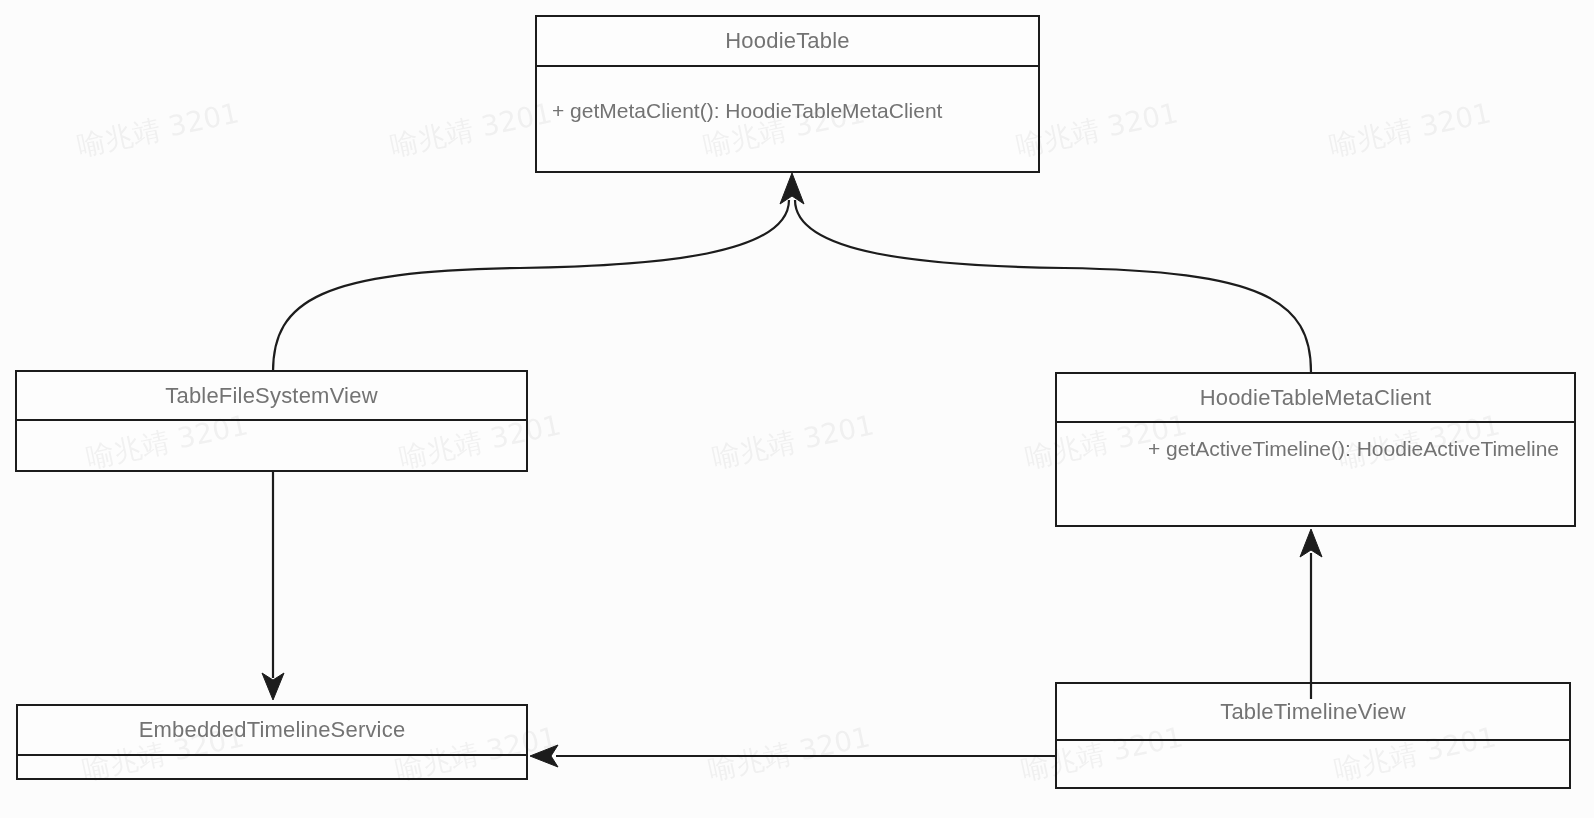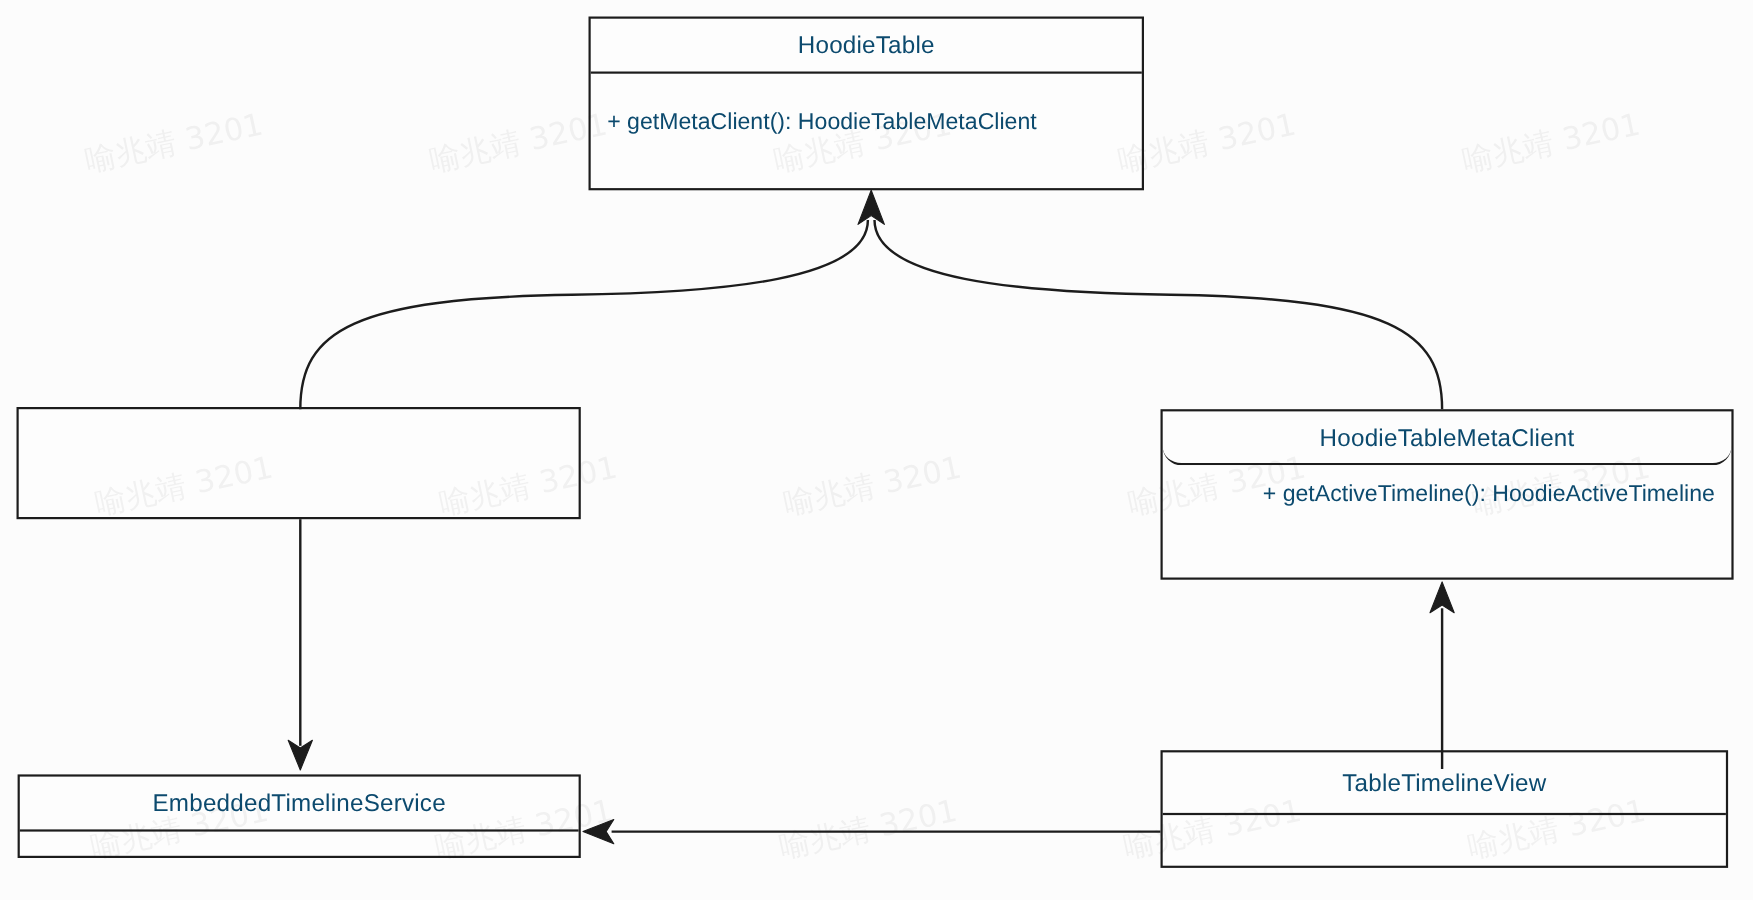--- a/index.html
+++ b/index.html
@@ -33,21 +33,21 @@
   }
 
   .uml-box {
     position: absolute;
     box-sizing: border-box;
     background: #fdfdfd;
     border: 2px solid #1c1c1c;
     display: flex;
     flex-direction: column;
     z-index: 1;
-    color: #0c4a6e;
+    color: #737373;
   }
   .uml-title {
     box-sizing: border-box;
     border-bottom: 2px solid #1c1c1c;
     display: flex;
     align-items: center;
     justify-content: center;
     font-size: 22px;
     letter-spacing: 0.2px;
     flex: 0 0 auto;
@@ -66,21 +66,21 @@
   
   #box-hoodie-table            { left: 535px;  top: 15px;  width: 505px; height: 158px; }
   #box-hoodie-table .uml-title { height: 50px; }
   #box-hoodie-table .uml-body  { padding-top: 32px; }
   #box-hoodie-table .uml-method + .uml-method { margin-top: 28px; }
 
   #box-table-file-system-view            { left: 15px; top: 370px; width: 513px; height: 102px; }
   #box-table-file-system-view .uml-title { height: 49px; }
 
   #box-hoodie-table-meta-client            { left: 1055px; top: 372px; width: 521px; height: 155px; }
-  #box-hoodie-table-meta-client .uml-title { height: 49px; border-radius: 17px; }
+  #box-hoodie-table-meta-client .uml-title { height: 49px; }
   #box-hoodie-table-meta-client .uml-body  { padding-top: 14px; text-align: right; }
   #box-hoodie-table-meta-client .uml-method + .uml-method { margin-top: 27px; }
 
   #box-embedded-timeline-service            { left: 16px; top: 704px; width: 512px; height: 76px; }
   #box-embedded-timeline-service .uml-title { height: 50px; }
 
   #box-table-timeline-view            { left: 1055px; top: 682px; width: 516px; height: 107px; }
   #box-table-timeline-view .uml-title { height: 57px; }
 
   .watermark-layer {
@@ -122,20 +122,21 @@
   </svg>
 
   <div class="uml-box" id="box-hoodie-table">
     <div class="uml-title">HoodieTable</div>
     <div class="uml-body">
       <div class="uml-method">+ getMetaClient(): HoodieTableMetaClient</div>
     </div>
   </div>
 
   <div class="uml-box" id="box-table-file-system-view">
+    <div class="uml-title">TableFileSystemView</div>
     <div class="uml-body"></div>
   </div>
 
   <div class="uml-box" id="box-hoodie-table-meta-client">
     <div class="uml-title">HoodieTableMetaClient</div>
     <div class="uml-body">
       <div class="uml-method">+ getActiveTimeline(): HoodieActiveTimeline</div>
     </div>
   </div>
 

